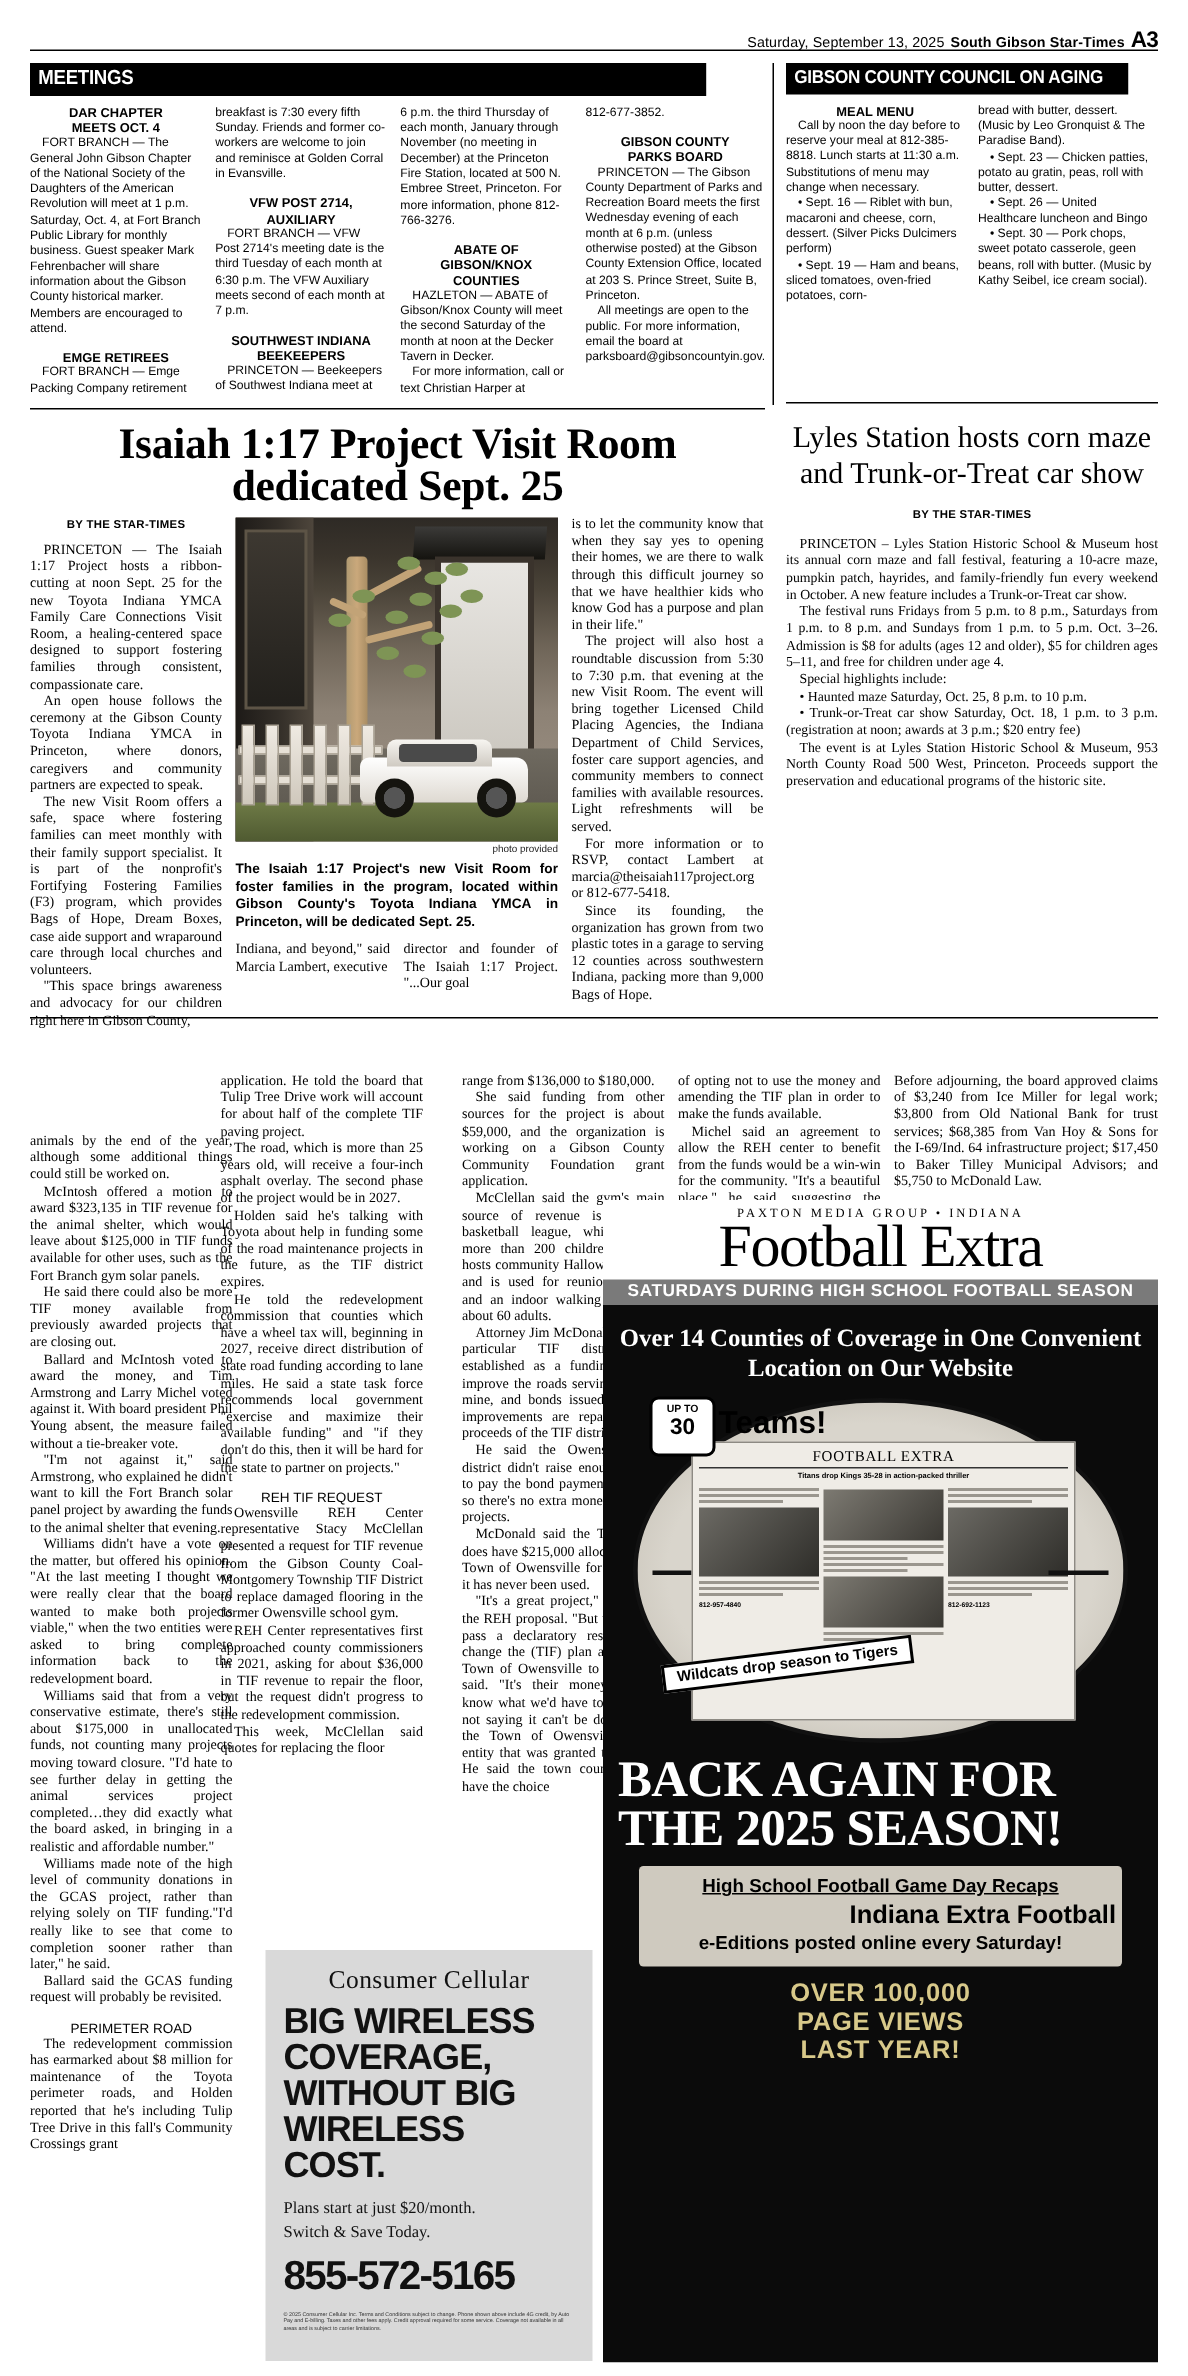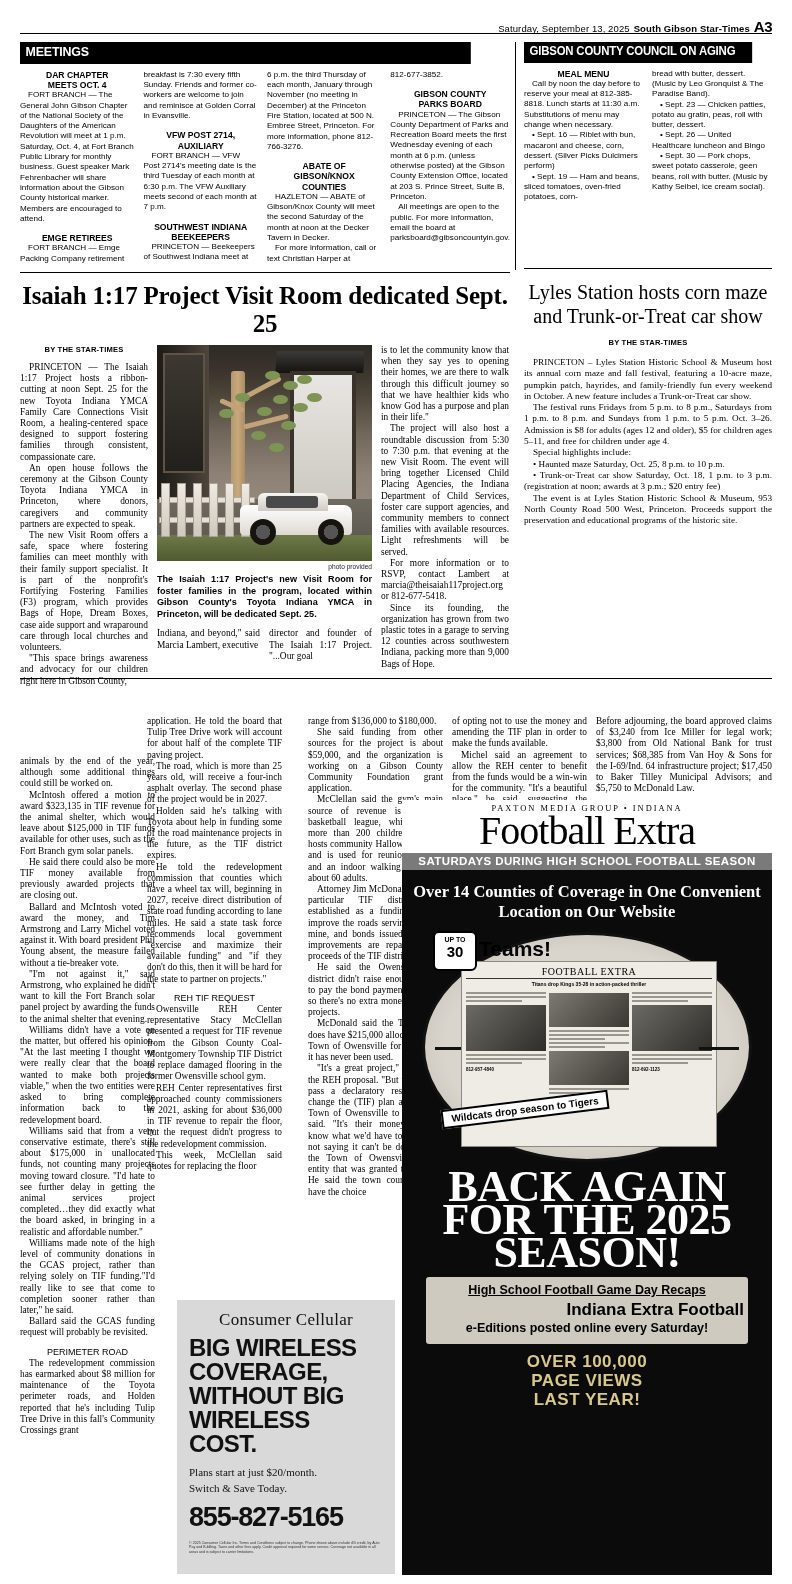--- a/index.html
+++ b/index.html
@@ -75,21 +75,21 @@
 
   
   .hr { border-top: 1.2px solid #000; }
 
   
   .isaiah {
     position: absolute; left: 20px; top: 282px; width: 490px;
   }
   .isaiah .hl {
     font-family: "Liberation Serif", serif;
-    font-size: 25px; font-weight: bold; text-align: center;
+    font-size: 29px; font-weight: bold; text-align: center;
     line-height: 28px; letter-spacing: -.2px;
     margin-bottom: 7px;
   }
   .byline {
     font-size: 7.6px; font-weight: bold; letter-spacing: .2px;
     text-align: center; margin-bottom: 8px;
   }
   .isaiah .body-cols { display: flex; gap: 9px; }
   .isaiah .cL { width: 128px; }
   .isaiah .cM { width: 215px; }
@@ -260,22 +260,22 @@
   .fb-line { height:2px; background:#9a968e; margin:2px 0; }
   .fb-line.s { width: 70%; }
   .fb-img { height: 46px; background: linear-gradient(135deg,#6c6a64,#2e2d29); margin:3px 0; }
   .fb-img2 { height: 34px; background: linear-gradient(135deg,#7d7a72,#3a3833); margin:3px 0; }
   .fb-ribbon {
     position:absolute; left: 16px; bottom: 40px; background:#fff; color:#000;
     border:2px solid #000; padding: 2px 8px; font-weight:bold; font-size:10px;
     transform: rotate(-7deg); z-index:4;
   }
   .fb-back {
-    font-family:"Liberation Serif",serif; text-align:center; font-weight:bold;
-    font-size: 44px; line-height: 33px; margin-top: 8px; letter-spacing: -.5px;
+    font-family:"Liberation Serif",serif; font-weight:bold;
+    font-size: 34px; line-height: 33px; margin-top: 8px; letter-spacing: -.5px;
   }
   .fb-box {
     margin: 8px 14px 0; background:#cfcabf; color:#000; padding: 6px 4px 8px;
     text-align:center; border-radius:3px;
   }
   .fb-box .l1 { font-weight:bold; font-size:12.5px; line-height:15px; text-decoration:underline;}
   .fb-box .l2 { font-weight:bold; font-size:17px; line-height:15px; margin-top:4px;text-align:right;}
   .fb-box .l3 { font-weight:bold; font-size:12.5px; line-height:15px; margin-top:4px;}
   .fb-over {
     text-align:center; color:#d8c98a; font-weight:bold; font-size: 17px;
@@ -492,21 +492,21 @@
 
   <div style="position:absolute;left:596px;top:716px;width:176px;" class="serif">
     <p style="text-indent:0">Before adjourning, the board approved claims of $3,240 from Ice Miller for legal work; $3,800 from Old National Bank for trust services; $68,385 from Van Hoy &amp; Sons for the I-69/Ind. 64 infrastructure project; $17,450 to Baker Tilley Municipal Advisors; and $5,750 to McDonald Law.</p>
   </div>
 
   <div class="cc-ad">
     <div class="cc-logo">Consumer Cellular</div>
     <div class="cc-big" style="white-space: pre-line;">BIG WIRELESS COVERAGE, WITHOUT BIG WIRELESS COST.</div>
     <div class="cc-plans">Plans start at just $20/month.</div>
     <div class="cc-switch">Switch &amp; Save Today.</div>
-    <div class="cc-phone">855-827-5165</div>
+    <div class="cc-phone">855-572-5165</div>
     <div class="cc-fine">© 2025 Consumer Cellular Inc. Terms and Conditions subject to change. Phone shown above include 4G credit, by Auto Pay and E-billing. Taxes and other fees apply. Credit approval required for some service. Coverage not available in all areas and is subject to carrier limitations.</div>
   </div>
 
   <div class="fb-ad">
     <div class="fb-pmg">PAXTON MEDIA GROUP  •  INDIANA</div>
     <div class="fb-title">Football Extra</div>
     <div class="fb-bar">SATURDAYS DURING HIGH SCHOOL FOOTBALL SEASON</div>
     <div class="fb-black">
       <div class="fb-sub">Over 14 Counties of Coverage in One Convenient Location on Our Website</div>
 

